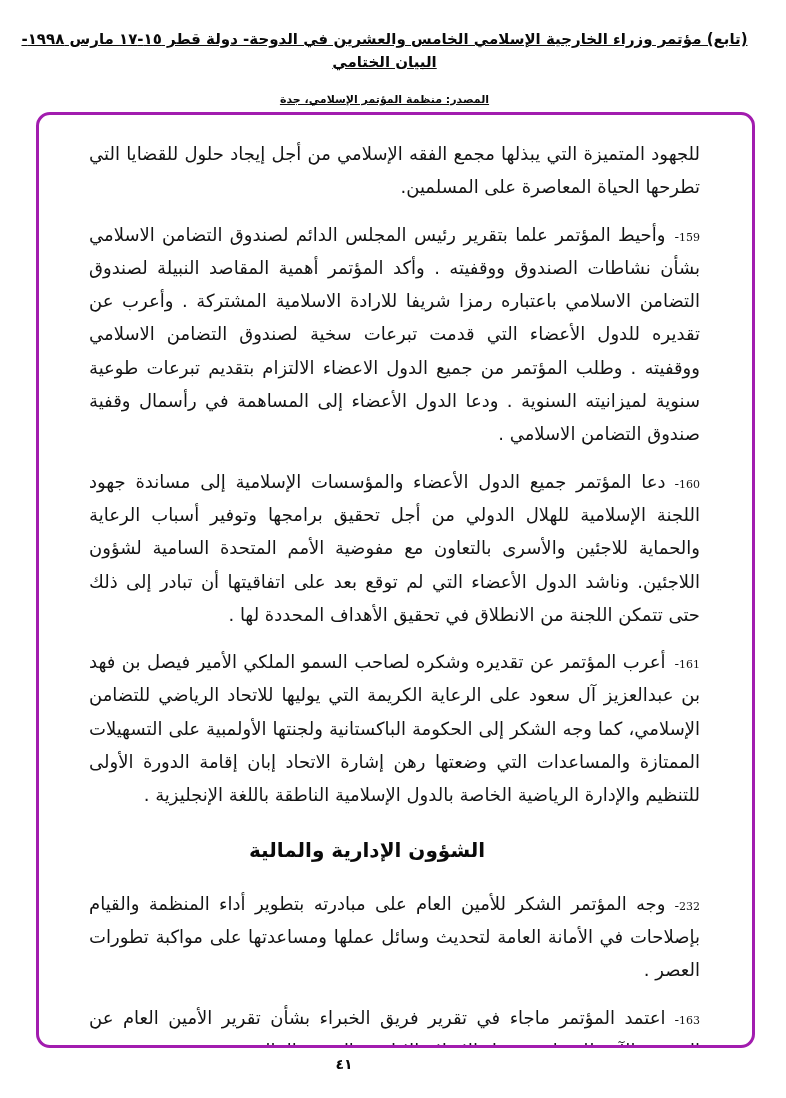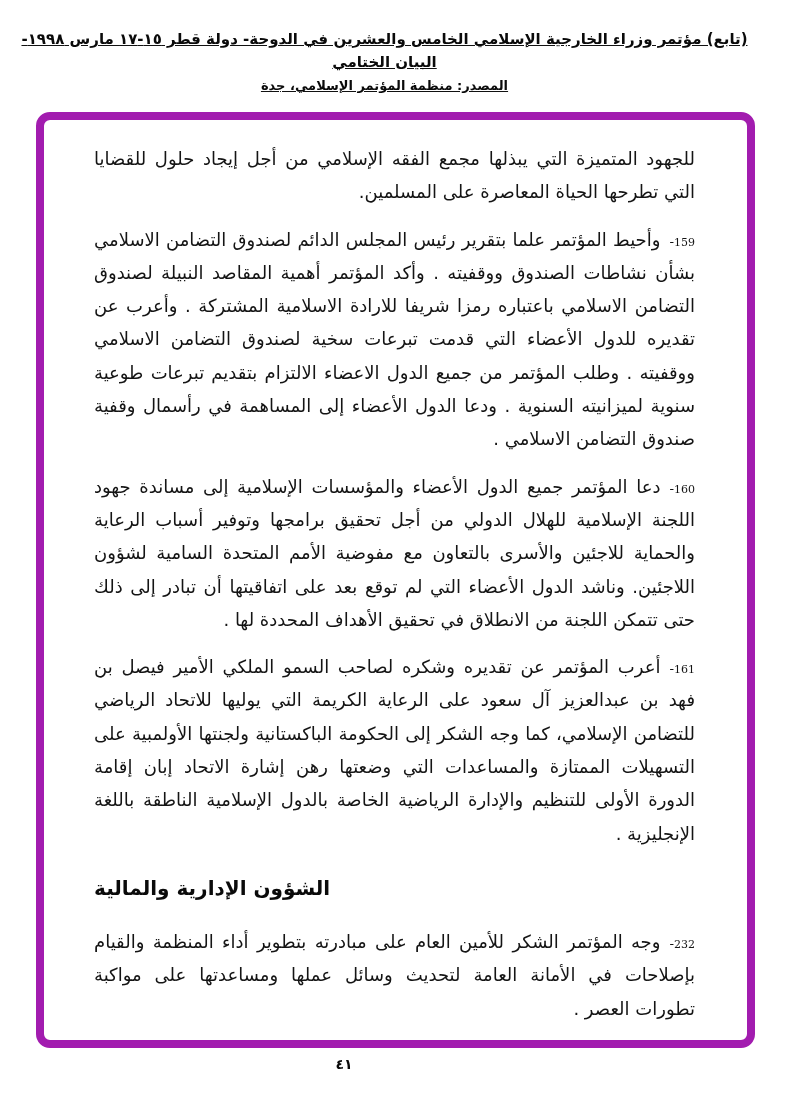--- a/index.html
+++ b/index.html
@@ -26,36 +26,36 @@
     direction: rtl;
     text-decoration: underline;
   }
   .header-title {
     font-size: 15px;
     font-weight: bold;
     line-height: 1.5;
     color: #0a0a0a;
   }
   .header-source {
-    margin-top: 5px;
-    font-size: 13px;
+    margin-top: 20px;
+    font-size: 11px;
     font-weight: bold;
     color: #0a0a0a;
     text-align: center;
   }
 
   
   .content-box {
     position: absolute;
     left: 36px;
     top: 112px;
     width: 719px;
     height: 936px;
     box-sizing: border-box;
-    border: 8px solid #a21caf;
+    border: 3px solid #a21caf;
     border-radius: 14px;
     background: #ffffff;
     overflow: hidden;
   }
   .content-inner {
     direction: rtl;
     padding: 22px 52px 10px 50px;
     font-size: 18px;
     line-height: 1.85;
     text-align: justify;
@@ -73,21 +73,21 @@
   }
   .item-dash {
     font-family: "DejaVu Serif", serif;
     font-size: 13.5px;
     color: #141414;
     margin-left: 9px;
   }
   .section-heading {
     font-size: 20px;
     font-weight: bold;
-    text-align: left;
+    text-align: center;
     margin: 20px 55px 18px 0;
     color: #0a0a0a;
   }
 
   
   .page-footer {
     position: absolute;
     left: 0;
     top: 1054px;
     width: 688px;

